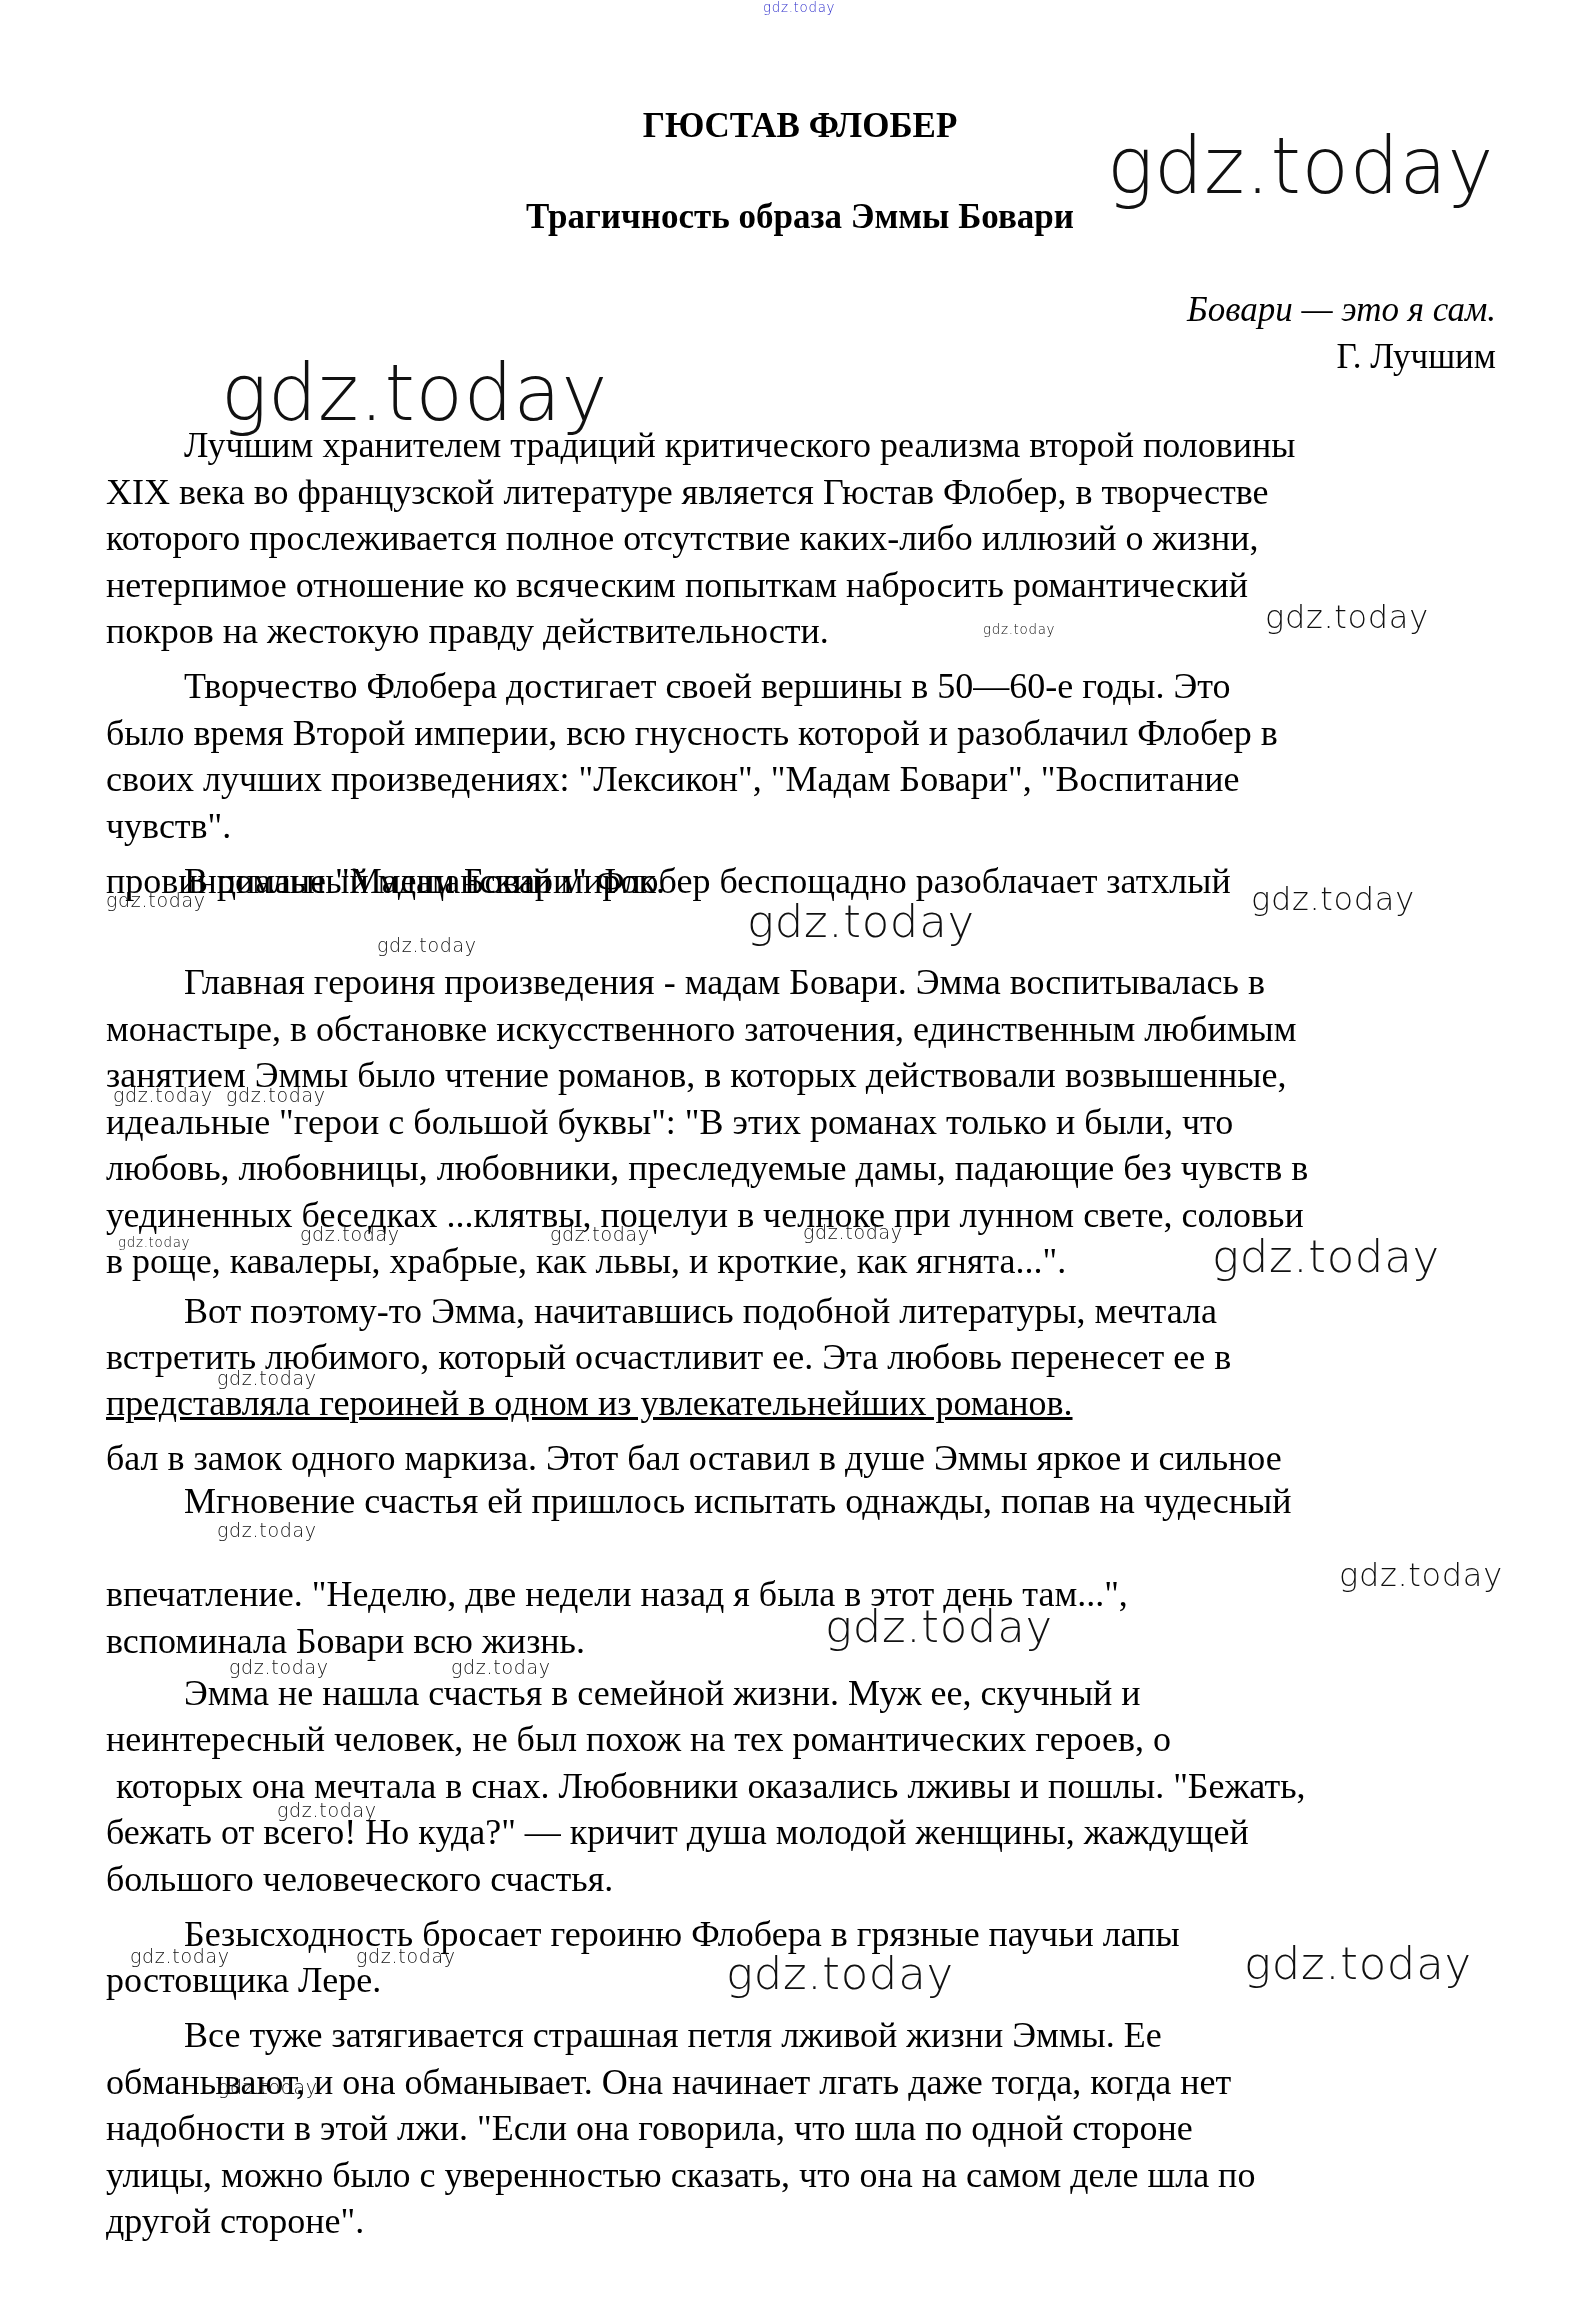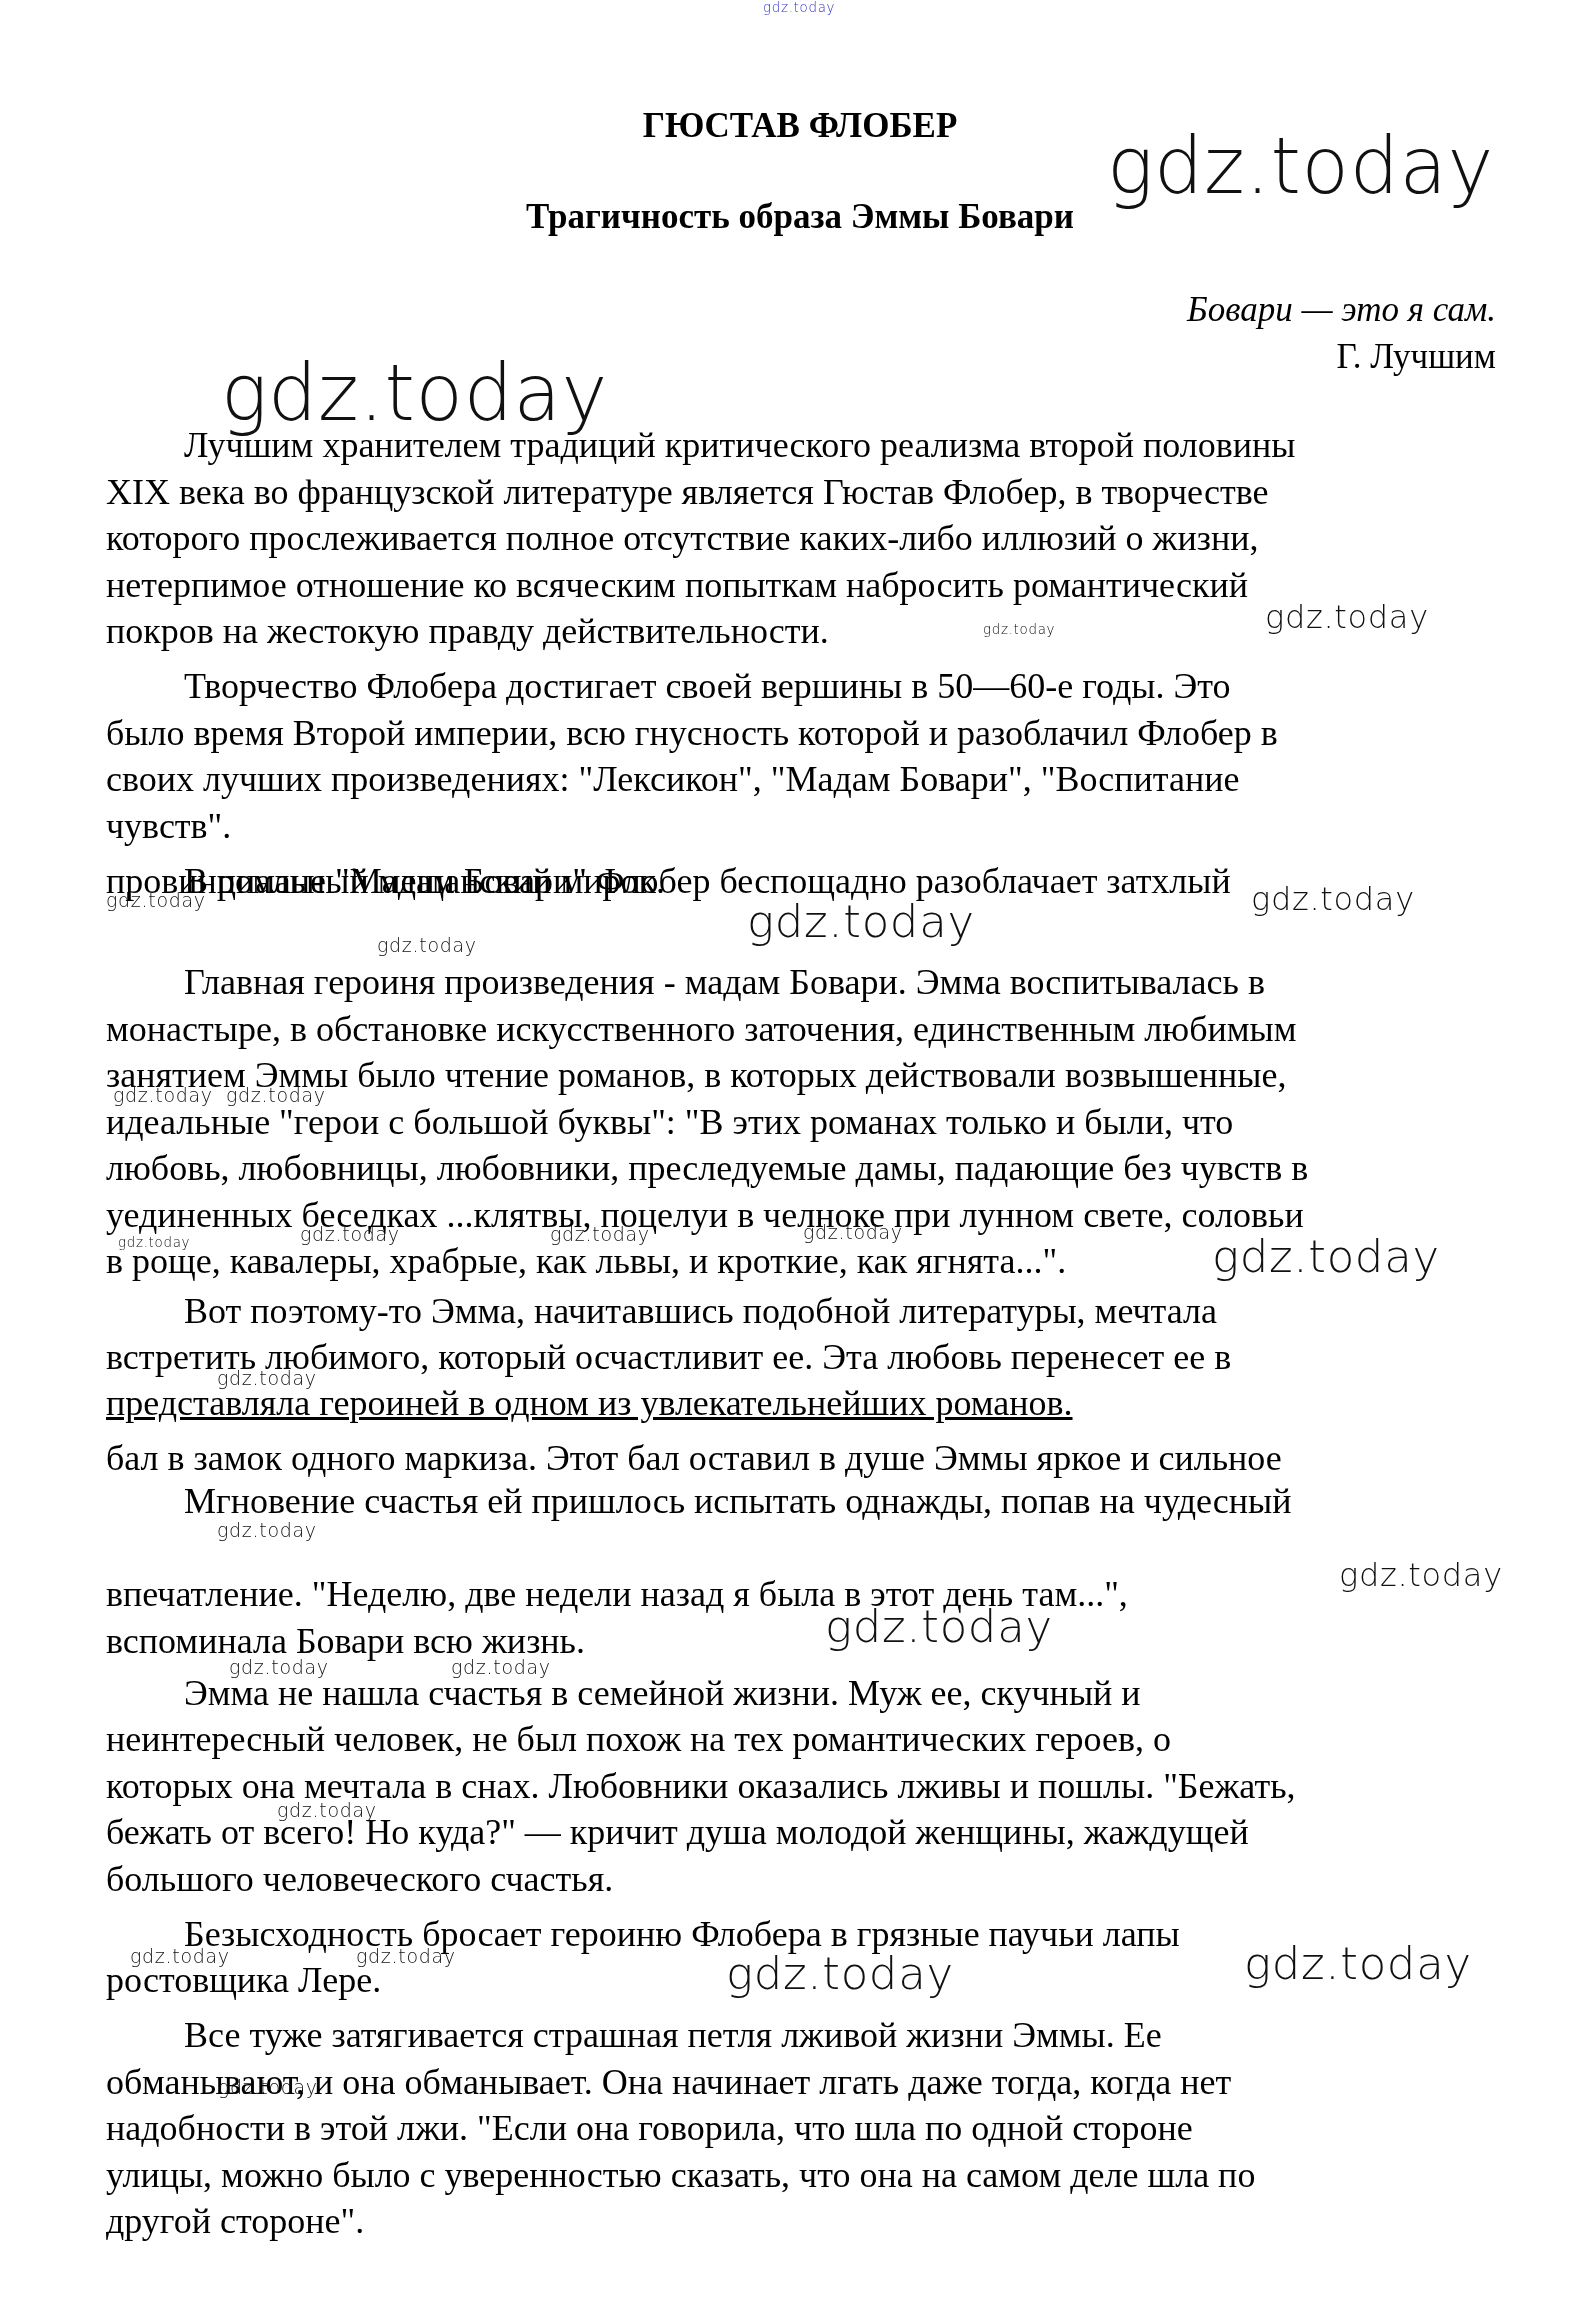--- a/index.html
+++ b/index.html
@@ -61,21 +61,21 @@
   <div class="line serif" style="top:1336px;">встретить любимого, который осчастливит ее. Эта любовь перенесет ее в</div>
   <div class="line serif" style="top:1382px;text-decoration:underline;">представляла героиней в одном из увлекательнейших романов.</div>
 
   <div class="line ind serif" style="top:1480px;">Мгновение счастья ей пришлось испытать однажды, попав на чудесный</div>
   <div class="line serif" style="top:1437px;">бал в замок одного маркиза. Этот бал оставил в душе Эммы яркое и сильное</div>
   <div class="line serif" style="top:1573px;">впечатление. "Неделю, две недели назад я была в этот день там...",</div>
   <div class="line serif" style="top:1620px;">вспоминала Бовари всю жизнь.</div>
 
   <div class="line ind serif" style="top:1672px;">Эмма не нашла счастья в семейной жизни. Муж ее, скучный и</div>
   <div class="line serif" style="top:1718px;">неинтересный человек, не был похож на тех романтических героев, о</div>
-  <div class="line serif" style="top:1765px;">которых она мечтала в снах. Любовники оказались лживы и пошлы. "Бежать,</div>
+  <div class="line serif" style="top:1765px;margin-left:10px;">которых она мечтала в снах. Любовники оказались лживы и пошлы. "Бежать,</div>
   <div class="line serif" style="top:1811px;">бежать от всего! Но куда?" — кричит душа молодой женщины, жаждущей</div>
   <div class="line serif" style="top:1858px;">большого человеческого счастья.</div>
 
   <div class="line ind serif" style="top:1913px;">Безысходность бросает героиню Флобера в грязные паучьи лапы</div>
   <div class="line serif" style="top:1959px;">ростовщика Лере.</div>
 
   <div class="line ind serif" style="top:2014px;">Все туже затягивается страшная петля лживой жизни Эммы. Ее</div>
   <div class="line serif" style="top:2061px;">обманывают, и она обманывает. Она начинает лгать даже тогда, когда нет</div>
   <div class="line serif" style="top:2107px;">надобности в этой лжи. "Если она говорила, что шла по одной стороне</div>
   <div class="line serif" style="top:2154px;">улицы, можно было с уверенностью сказать, что она на самом деле шла по</div>

